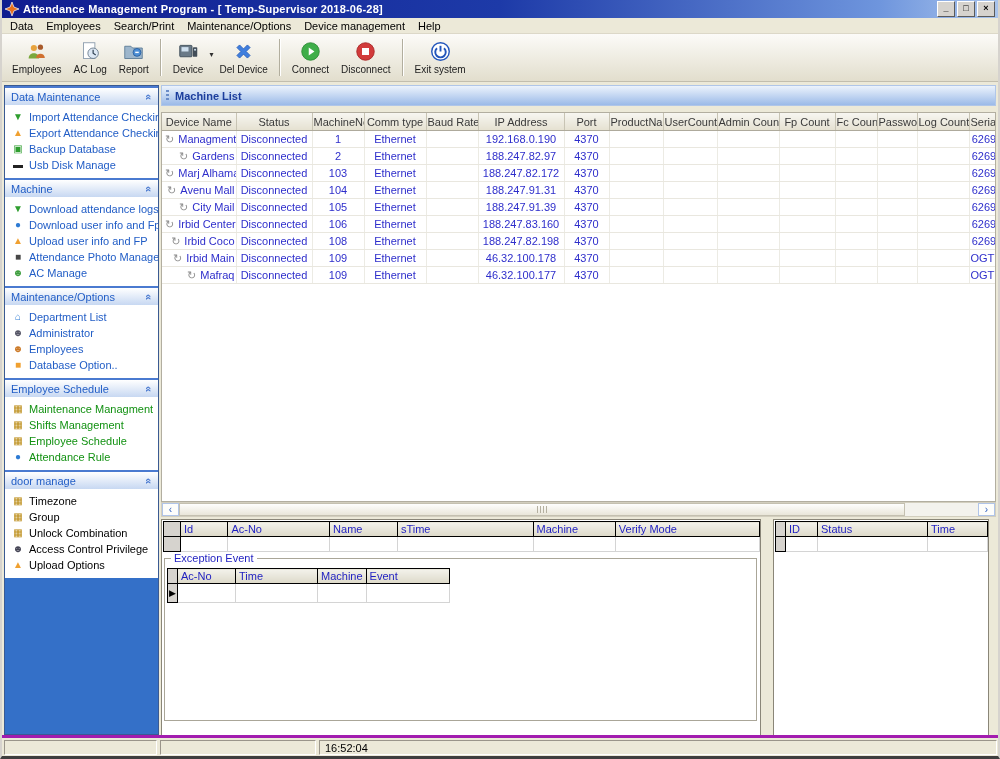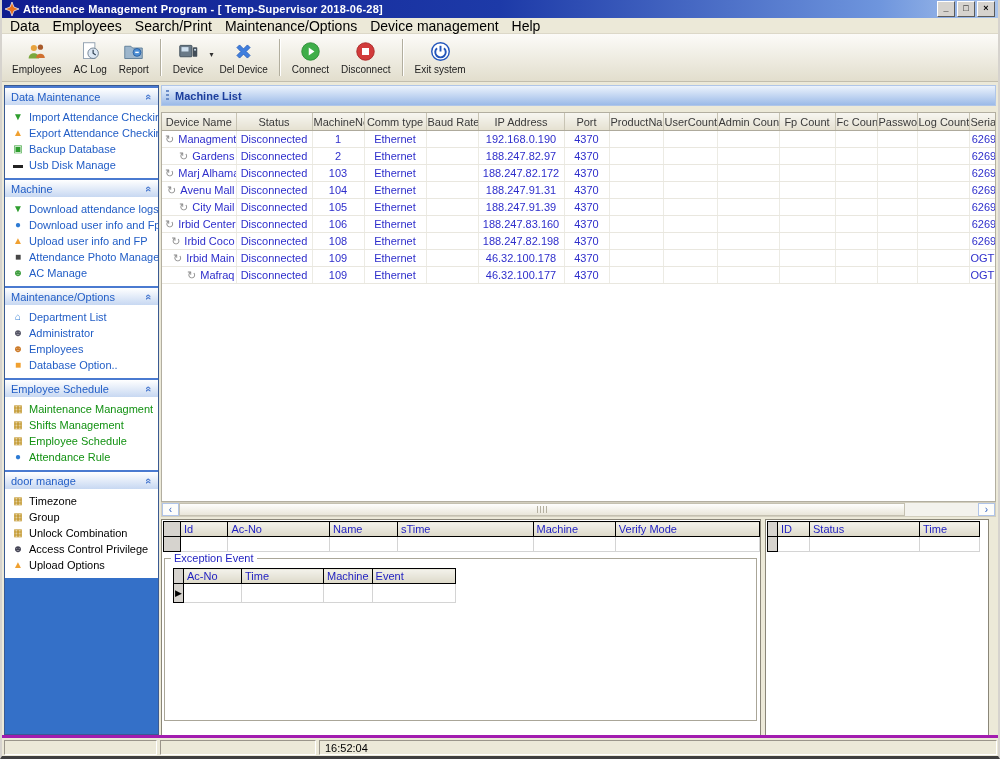--- a/index.html
+++ b/index.html
@@ -6,21 +6,21 @@
   .window{width:1000px;height:759px;box-sizing:border-box;border-left:2px solid #d6d3ce;border-right:2px solid #d6d3ce;border-bottom:3px solid #3f3f3f;background:#ece9d8;display:flex;flex-direction:column;overflow:hidden;}
 
   
   .titlebar{height:18px;flex:0 0 18px;background:linear-gradient(to right,#101d90 0%,#1d3aa8 50%,#6e95dd 88%,#a9c4ec 100%);display:flex;align-items:center;padding:0 3px;gap:4px;}
   .title-text{color:#fff;font-weight:bold;font-size:11px;white-space:nowrap;letter-spacing:.2px;}
   .win-btns{margin-left:auto;display:flex;gap:2px;}
   .win-btn{width:16px;height:14px;background:#d6d3ce;border:1px solid;border-color:#fff #5a5a5a #5a5a5a #fff;font-size:9px;line-height:12px;text-align:center;color:#000;font-weight:bold;cursor:default;}
 
   
   .menubar{height:15px;flex:0 0 15px;background:#ece9d8;display:flex;align-items:center;padding-left:3px;border-bottom:1px solid #dcd8c8;}
-  .menu-item{font-size:14px;padding:0 8px 0 5px;color:#000;white-space:nowrap;}
+  .menu-item{font-size:11px;padding:0 8px 0 5px;color:#000;white-space:nowrap;}
 
   
   .toolbar{height:45px;flex:0 0 45px;background:linear-gradient(#fcfbf8,#e2decd);display:flex;align-items:stretch;padding:1px 4px;border-bottom:1px solid #c2beae;}
   .tb-btn{display:flex;flex-direction:column;align-items:center;justify-content:center;padding:1px 6px;font-size:10px;color:#1c1c1c;gap:2px;white-space:nowrap;}
   .tb-btn svg{width:21px;height:21px;display:block;}
   .tb-sep{width:1px;background:#b2ae9e;border-right:1px solid #fff;margin:4px 5px;}
   .tb-caret{font-size:8px;color:#303030;align-self:flex-start;margin-top:15px;}
 
   
   .content{flex:1;display:flex;padding:3px 0 0 2px;min-height:0;}
@@ -48,31 +48,31 @@
   .dev-icon{color:#8e8e8e;margin-right:4px;font-size:11px;}
 
   
   .hscroll{height:15px;flex:0 0 15px;display:flex;background:#f3f2ed;border:1px solid #d2cebe;box-sizing:border-box;}
   .hs-btn{width:15px;flex:0 0 15px;background:#fdfdfb;border:1px solid #b0c4e8;color:#3060c0;font-size:10px;line-height:11px;text-align:center;cursor:default;}
   .hs-thumb{flex:0 0 724px;background:linear-gradient(#fefefd,#e9e6d9);border:1px solid #c4c0b0;display:flex;align-items:center;justify-content:center;}
   .hs-grip{width:10px;height:7px;background-image:repeating-linear-gradient(90deg,#b4b0a0 0 1px,transparent 1px 3px);}
   .hs-track{flex:1;}
 
   
-  .bottom{display:flex;gap:4px;margin-top:2px;height:219px;flex:0 0 219px;}
+  .bottom{display:flex;gap:12px;margin-top:2px;height:219px;flex:0 0 219px;}
   .panel-left{width:600px;flex:0 0 600px;background:#fff;border:1px solid #8a8678;display:flex;flex-direction:column;box-sizing:border-box;}
   .panel-right{flex:1;background:#fff;border:1px solid #8a8678;margin-right:7px;box-sizing:border-box;}
   .mini-table{border-collapse:collapse;table-layout:fixed;font-size:11px;margin:1px 0 0 1px;}
   .mini-table th{background:linear-gradient(#f3f2eb,#ddd9c9);border:1px solid #000;color:#1e1ec0;font-weight:normal;text-align:left;padding:0 3px;height:14px;white-space:nowrap;overflow:hidden;cursor:default;}
   .mini-table th.sel,.mini-table td.sel{background:#d6d3ce;border:1px solid #000;padding:0;}
   .mini-table td{border:1px solid #d4d4d4;height:14px;padding:0 3px;}
   .mini-table td.sel{border:1px solid #000;}
   .marker{font-size:9px;color:#000;line-height:9px;display:block;text-align:center;}
 
-  .exception{margin:6px 3px 16px 2px;border:1px solid #aaa698;position:relative;flex:1;padding-left:6px;}
+  .exception{margin:6px 3px 16px 2px;border:1px solid #aaa698;position:relative;flex:1;}
   .exc-title{position:absolute;top:-7px;left:6px;background:#fff;padding:0 3px;font-size:11px;color:#1e1ec0;}
   .exception .mini-table{margin:9px 0 0 2px;}
   .exception td{height:18px;}
 
   
   .statusbar{height:17px;flex:0 0 17px;background:#ece9d8;display:flex;border-top:3px solid #a21caf;padding-top:1px;box-sizing:content-box;}
   .sb-cell{border:1px solid;border-color:#9a958a #fff #fff #9a958a;margin:1px 1px 1px 2px;font-size:11px;padding:0 5px;display:flex;align-items:center;box-sizing:border-box;color:#000;}
   .sb-cell.c1{width:153px;flex:0 0 153px;}
   .sb-cell.c2{width:156px;flex:0 0 156px;}
   .sb-cell.c3{flex:1;}

